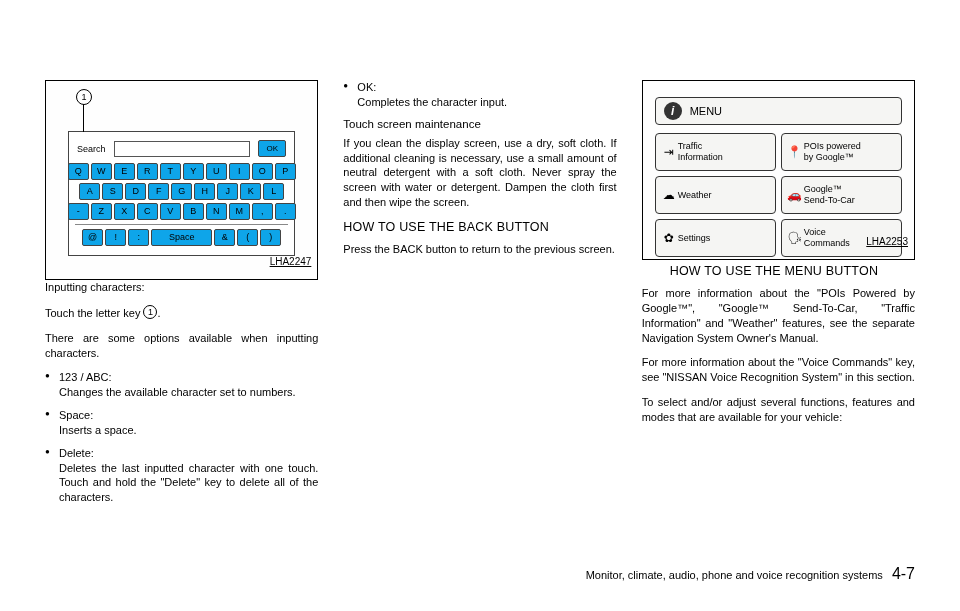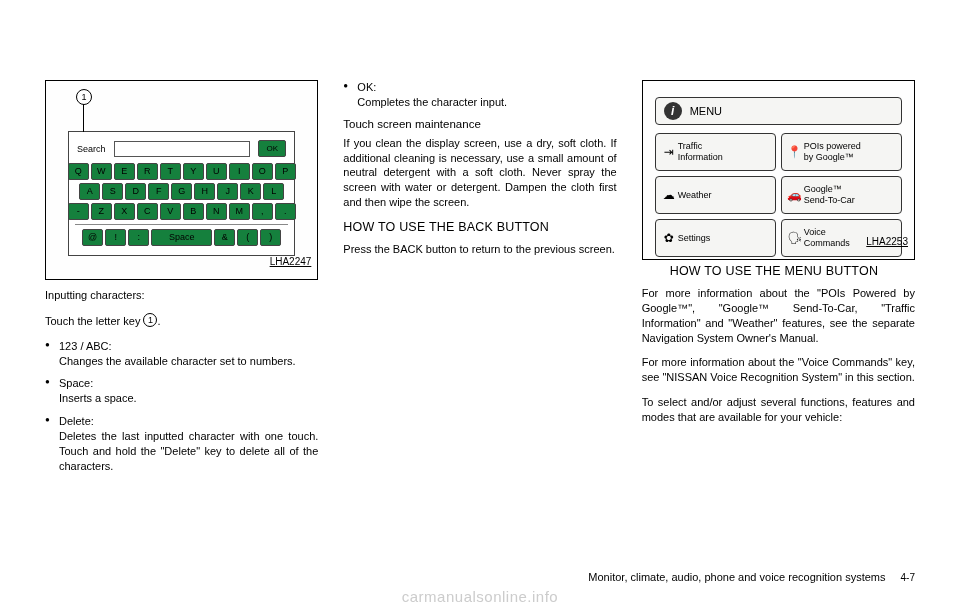--- a/index.html
+++ b/index.html
@@ -98,21 +98,21 @@
   }
   .kb-key {
     border: 1px solid #444;
     border-radius: 2px;
     font-size: 9px;
     text-align: center;
     line-height: 15px;
     height: 15px;
     min-width: 15px;
     padding: 0 2px;
-    background: #15803d;
+    background: #0ea5e9;
   }
   .kb-key-wide {
     min-width: 45px;
   }
   .kb-key-space {
     min-width: 55px;
   }
   .kb-key-ok {
     min-width: 22px;
     font-size: 8px;
@@ -191,21 +191,21 @@
     font-size: 9px; line-height: 12px;
     text-align: center;
     vertical-align: text-bottom;
   }
   .footer {
     position: absolute;
     bottom: 28px;
     right: 45px;
     font-size: 11px;
   }
-  .footer .pg { font-size: 10px; margin-left: 12px; }
+  .footer .pg { font-size: 16px; margin-left: 6px; }
   .watermark {
     position: absolute;
     bottom: 6px;
     left: 0; right: 0;
     text-align: center;
     font-size: 15px;
     color: #ccc;
     letter-spacing: 0.5px;
   }
 </style>
@@ -266,24 +266,25 @@
             <div class="kb-key">:</div>
             <div class="kb-key kb-key-space">Space</div>
             <div class="kb-key">&amp;</div>
             <div class="kb-key">(</div>
             <div class="kb-key">)</div>
           </div>
         </div>
         <div class="fig-label">LHA2247</div>
       </div>
 
-      <p class="bold" style="margin-top:8px;">Inputting characters:</p>
+      <p class="bold" style="">Inputting characters:</p>
       <p>
         <span>Touch the letter key </span><span class="circnum">1</span><span>.</span>
       </p>
+      <p>There are some options available when inputting characters.</p>
       <ul class="bullets">
         <li>
           <span class="bold">123 / ABC:</span><br>
           <span>Changes the available character set to numbers.</span>
         </li>
         <li>
           <span class="bold">Space:</span><br>
           <span>Inserts a space.</span>
         </li>
         <li>
@@ -347,14 +348,13 @@
       <p>To select and/or adjust several functions, features and modes that are available for your vehicle:</p>
     </div>
 
   </div>
 
   <div class="footer">
     <span class="bold">Monitor, climate, audio, phone and voice recognition systems</span>
     <span class="pg">4-7</span>
   </div>
 
-  <div class="watermark">carmanualsonline.info</div>
 </div>
 
 </body></html>

